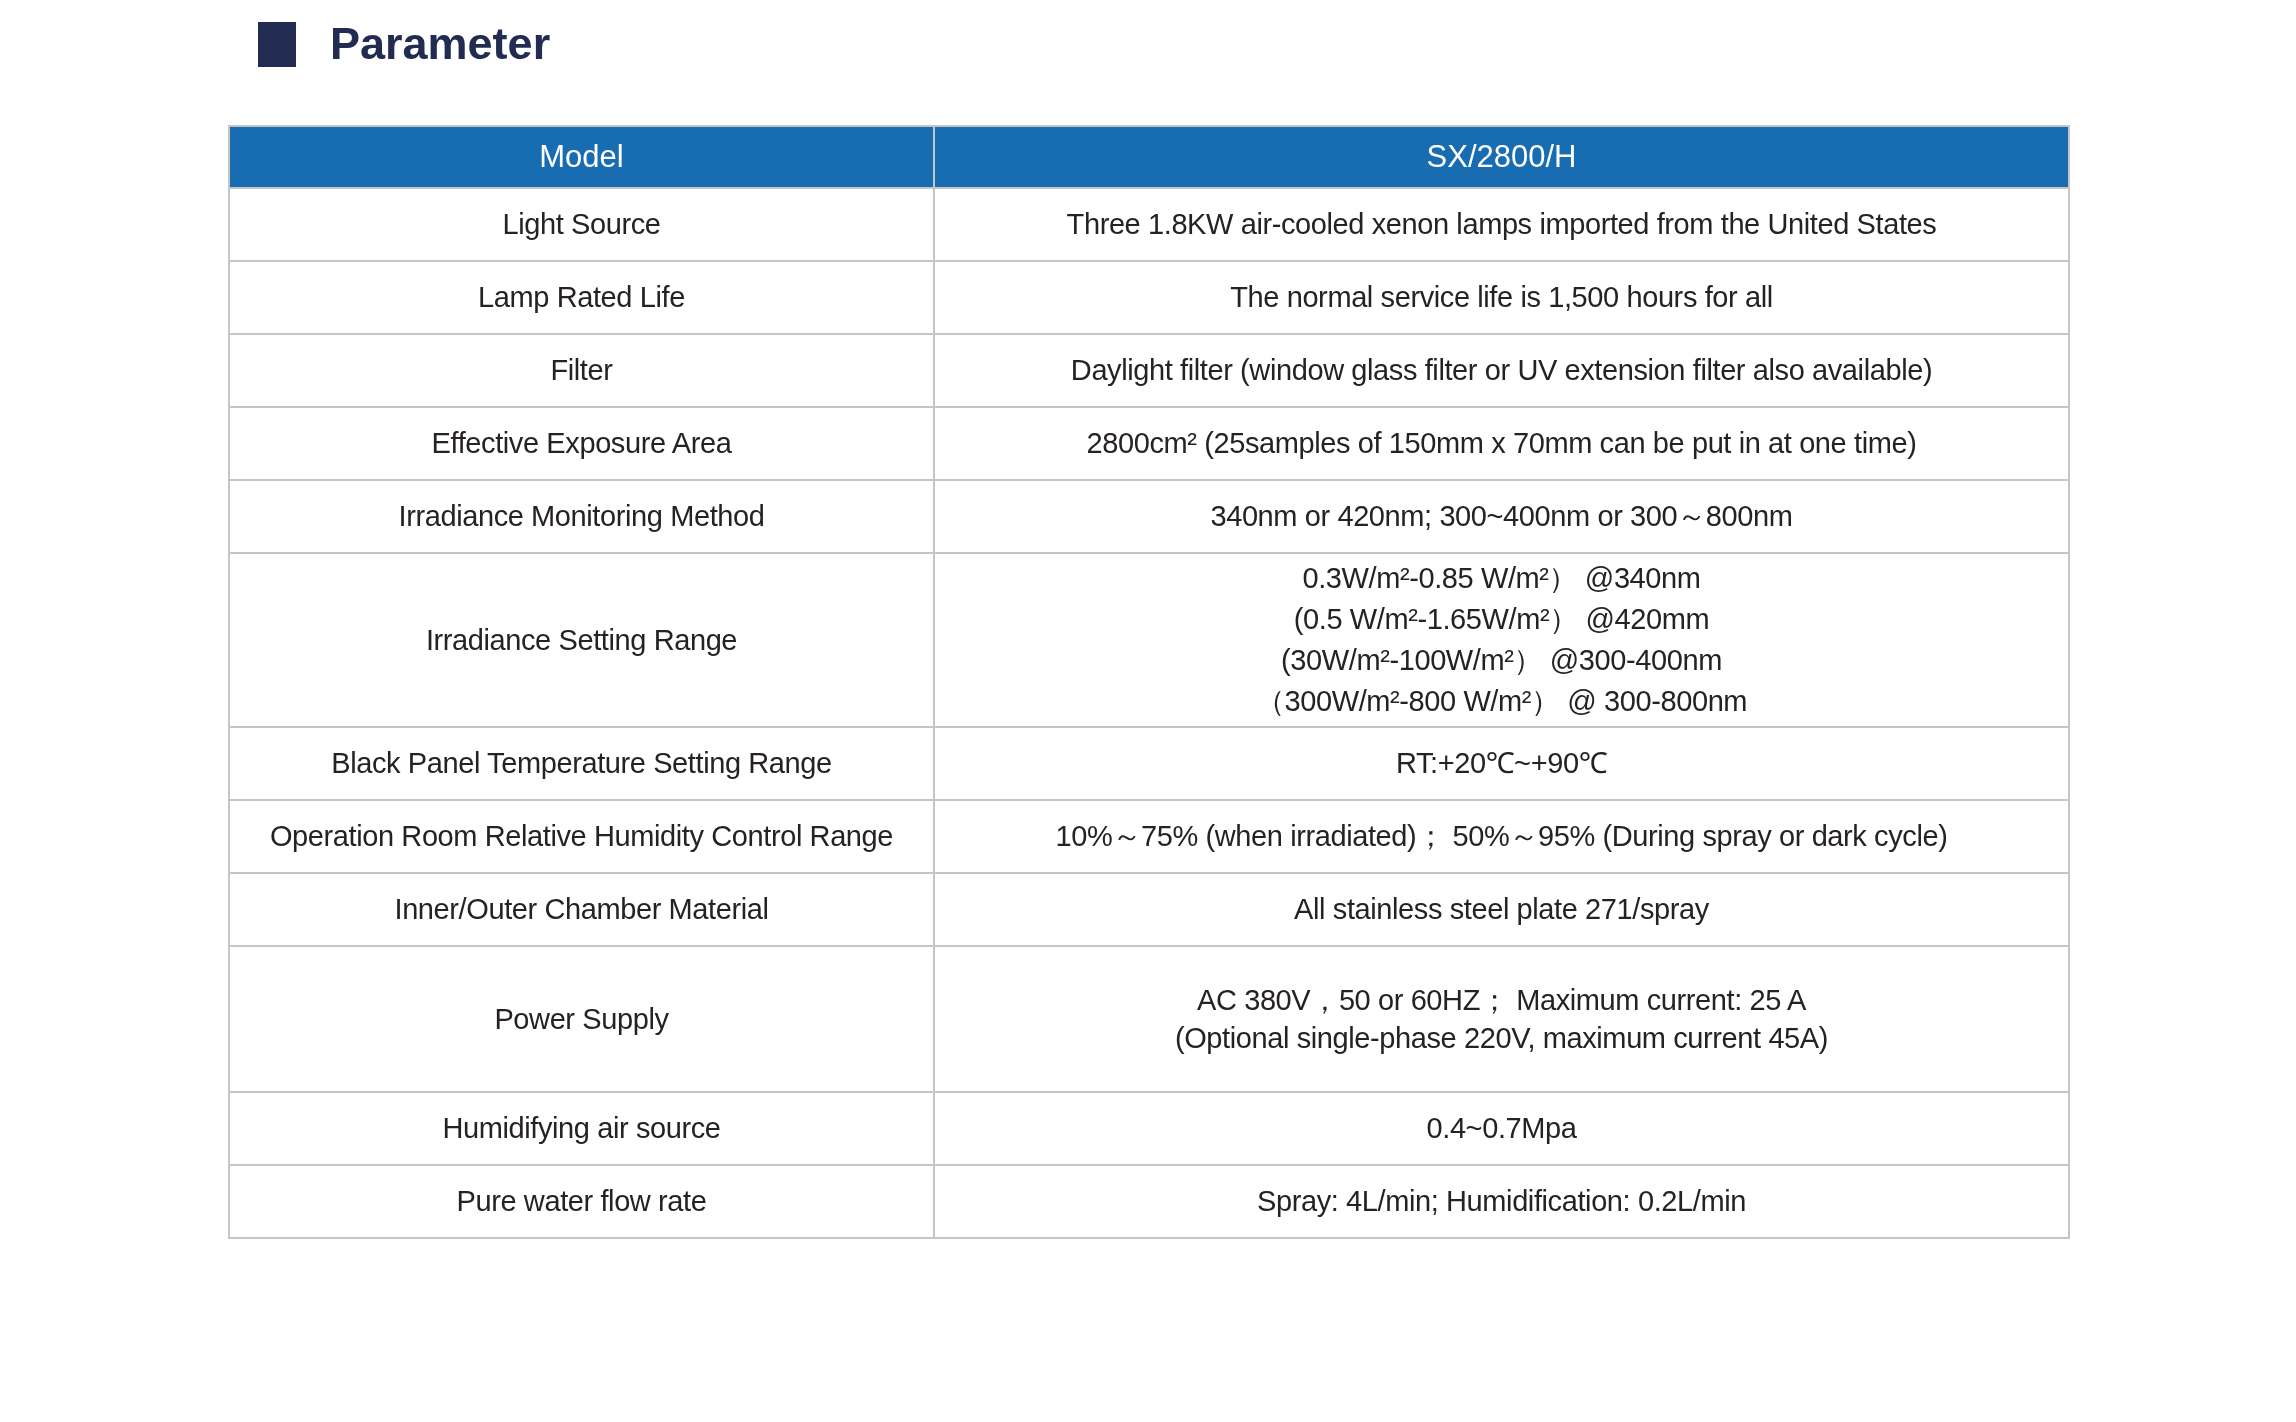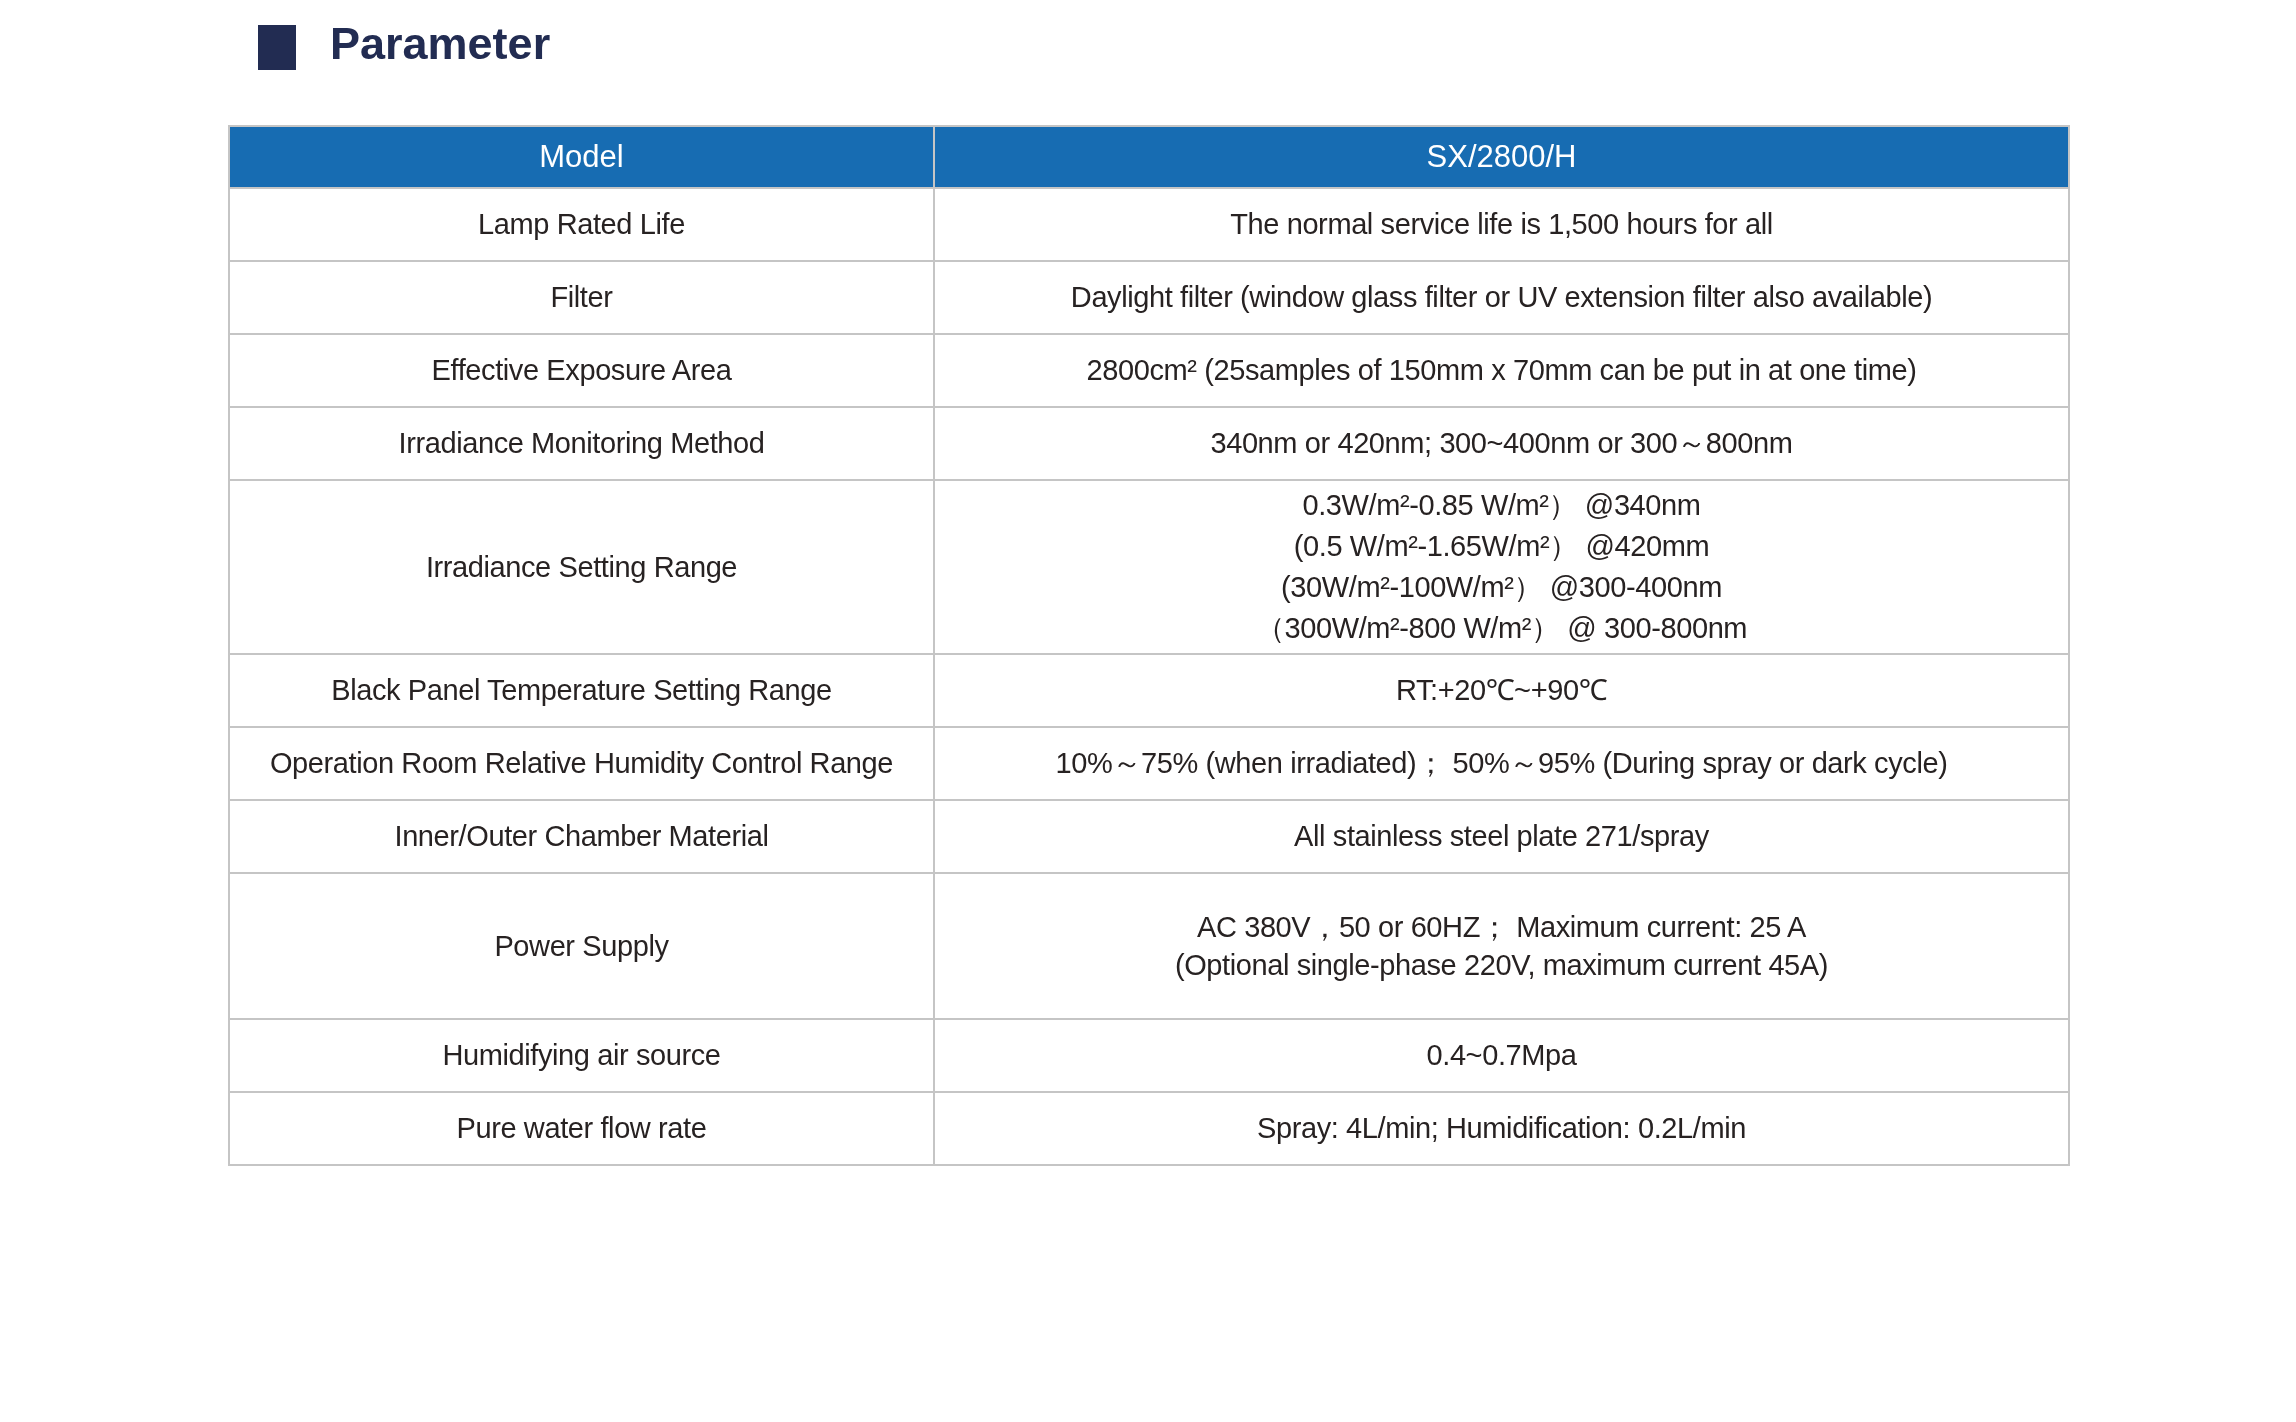--- a/index.html
+++ b/index.html
@@ -19,21 +19,21 @@
     position: relative;
   }
   .page { position: relative; width: 2296px; height: 1422px; }
 
   
   .title-row {
     position: absolute;
     left: 227px;
     top: 18px;
     display: flex;
-    align-items: flex-end;
+    align-items: center;
     padding-left: 31px;
   }
   .title-marker {
     width: 38px;
     height: 45px;
     background: var(--title_navy);
     display: inline-block;
   }
   .title-text {
     margin-left: 34px;
@@ -98,20 +98,26 @@
         <col class="c1">
         <col class="c2">
       </colgroup>
 
     <tbody>
         <tr class="header-row">
       <th>Model</th>
       <th>SX/2800/H</th>
     </tr>
 
+    <tr class="std">
+      <td class="semibold">Light Source</td>
+      <td>
+            <div class="cell-line">Three 1.8KW air-cooled xenon lamps imported from the United States</div>
+          </td>
+    </tr>
 
     <tr class="std">
       <td>Lamp Rated Life</td>
       <td>
             <div class="cell-line">The normal service life is 1,500 hours for all</div>
           </td>
     </tr>
 
     <tr class="std">
       <td>Filter</td>

